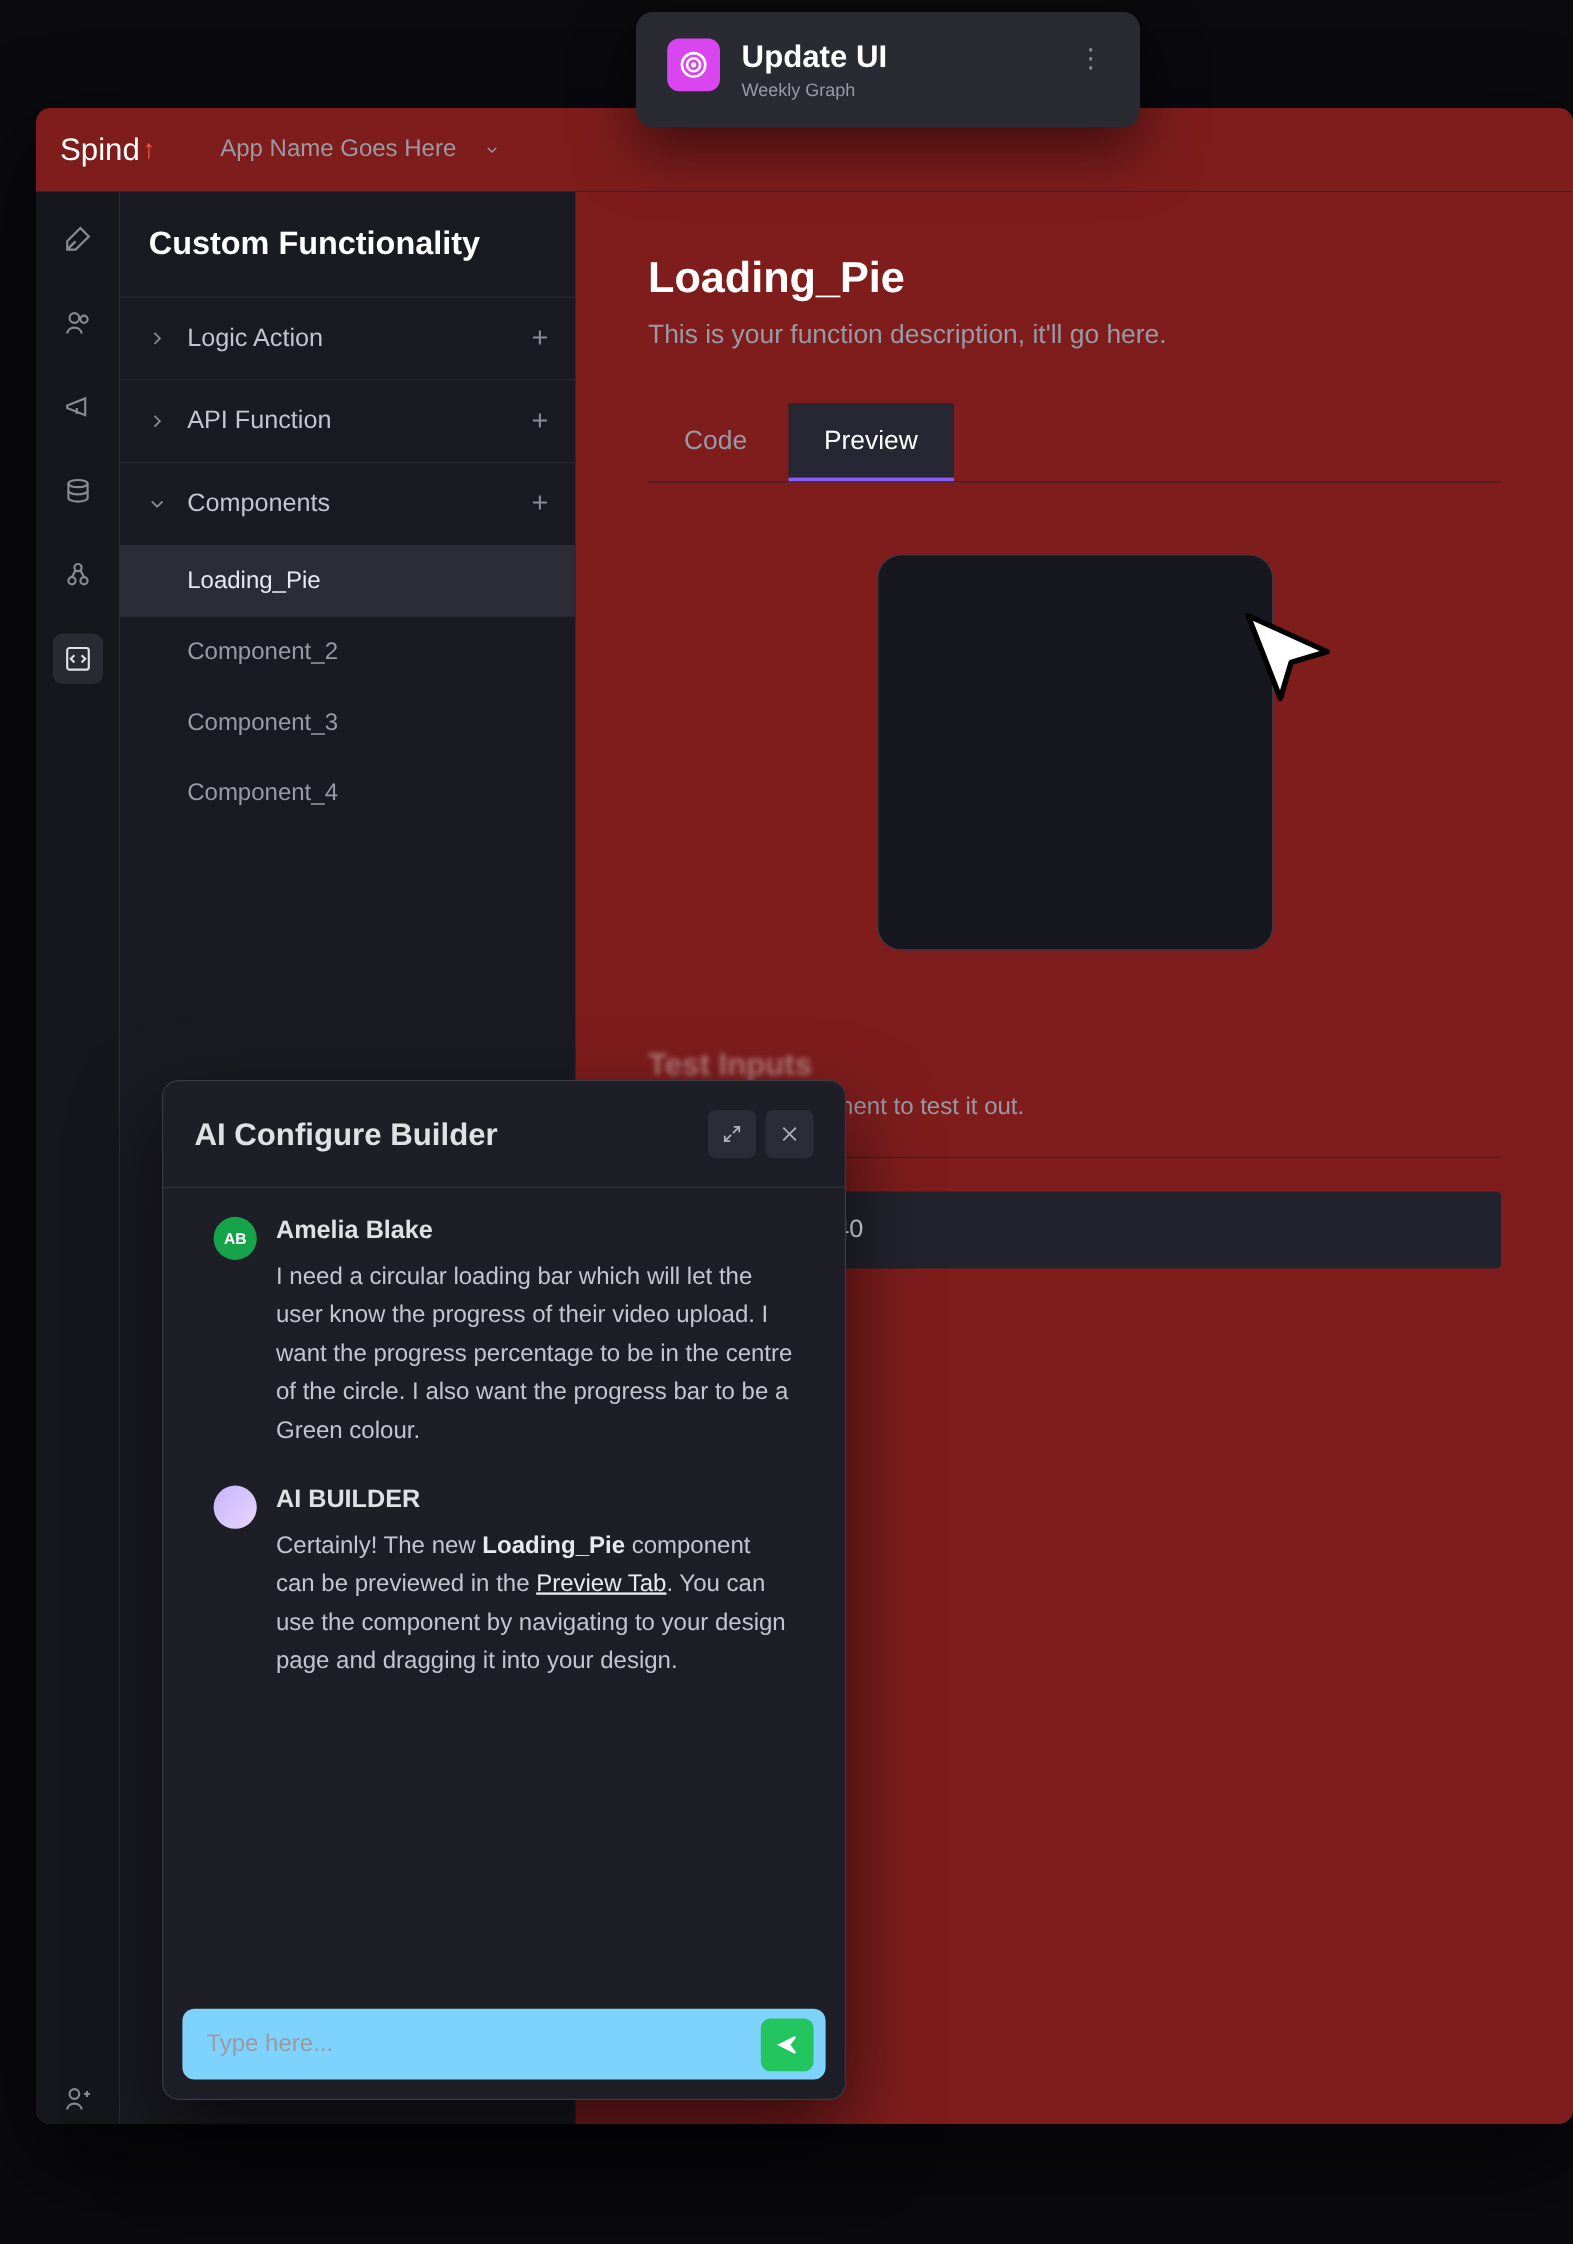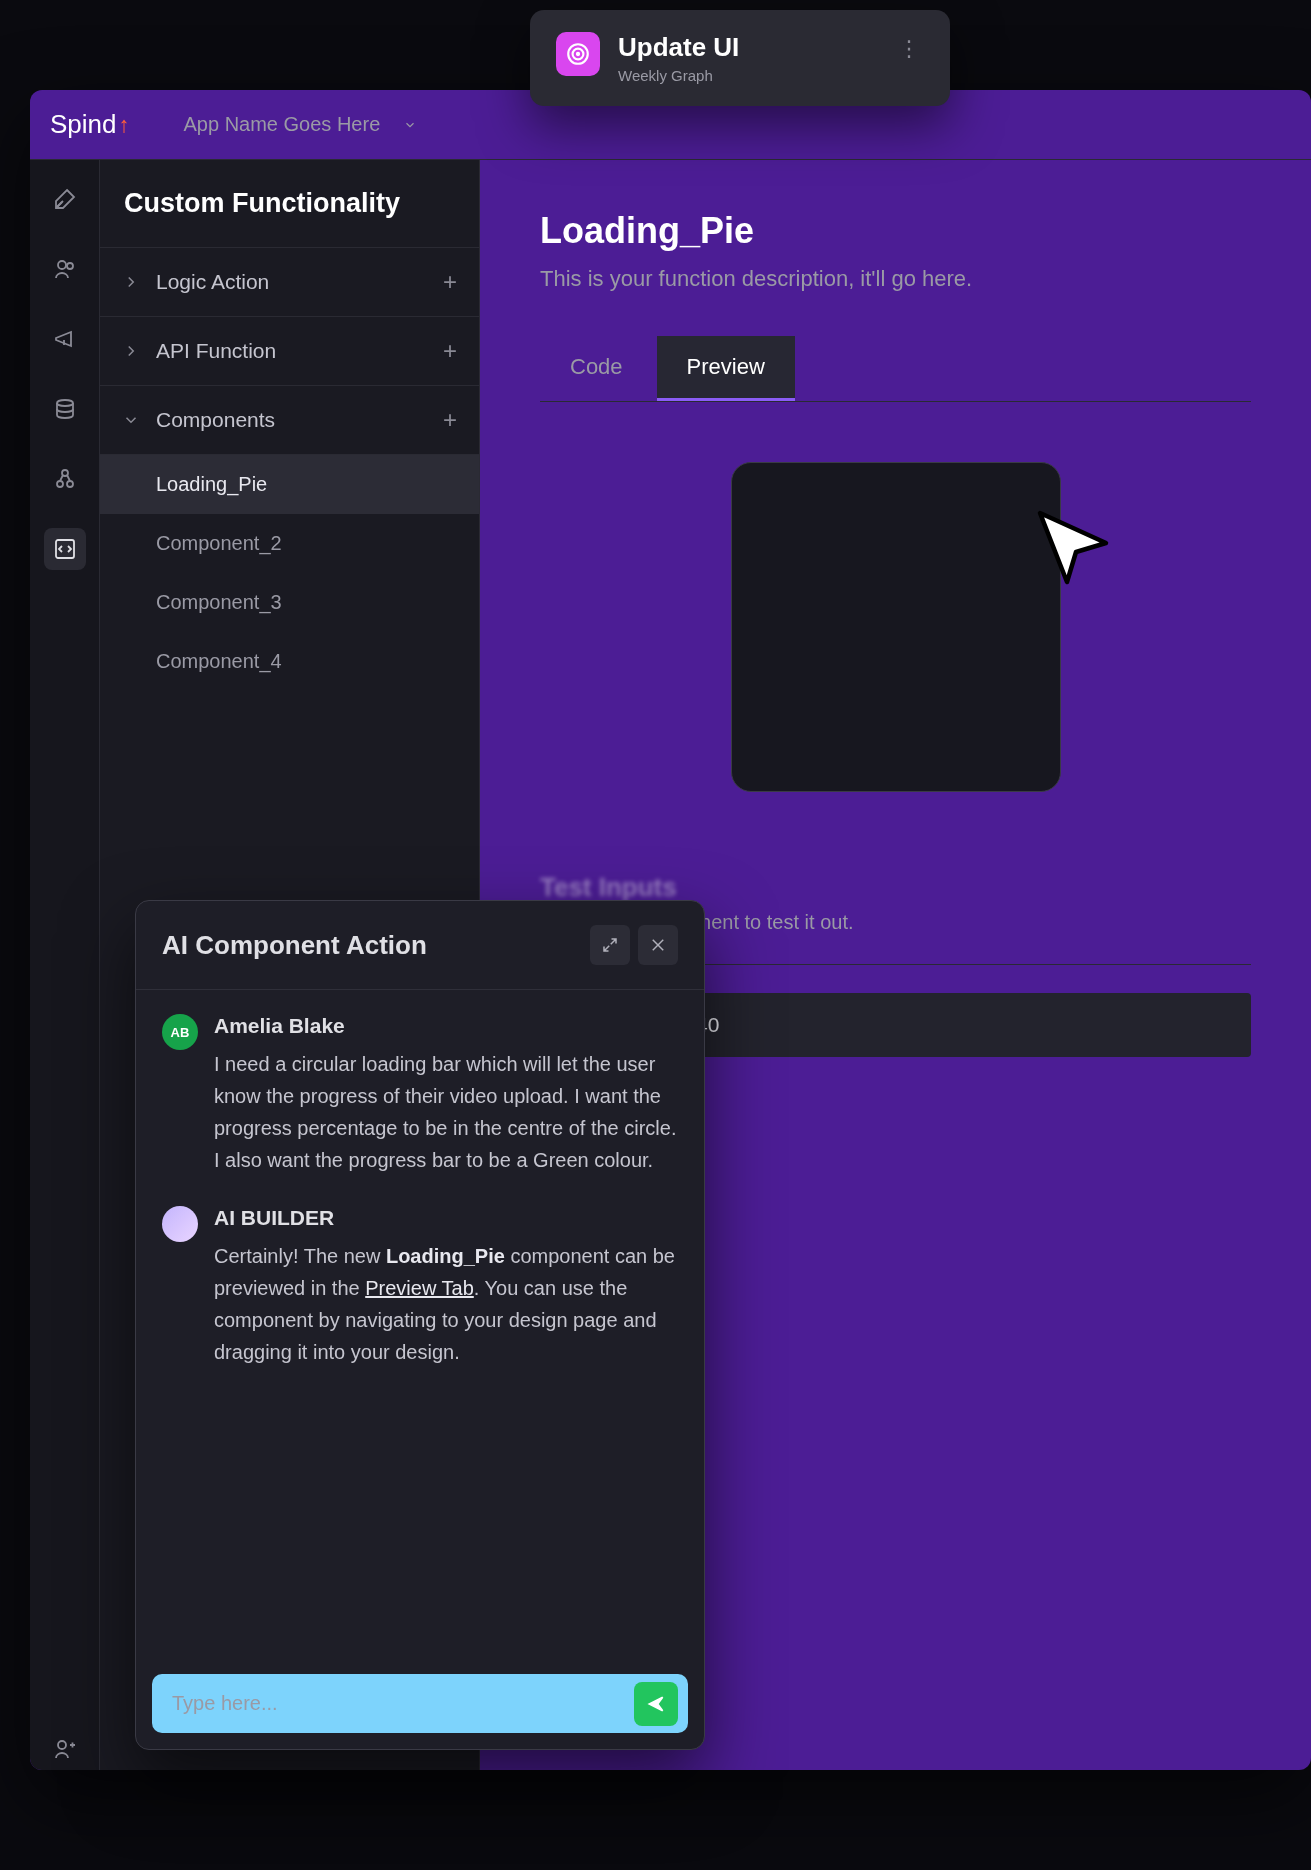--- a/index.html
+++ b/index.html
@@ -11,21 +11,21 @@
   height: 1870px;
   position: relative;
   overflow: hidden;
 }
 .app-shell {
   position: absolute;
   top: 90px;
   left: 30px;
   right: 0;
   bottom: 100px;
-  background: #4c1d95;
+  background: #7f1d1d;
   border-radius: 12px;
   box-shadow: 0 30px 80px rgba(0,0,0,0.6);
   display: flex;
   flex-direction: column;
   overflow: hidden;
 }
 .topbar {
   height: 70px;
   display: flex;
   align-items: center;
@@ -246,21 +246,21 @@
 .ai-title { font-size: 26px; font-weight: 600; flex: 1; }
 .ai-ctrl {
   width: 40px; height: 40px;
   display: flex; align-items: center; justify-content: center;
   background: #2c2c36;
   border-radius: 6px;
   margin-left: 8px;
   cursor: pointer;
   color: #b0b0ba;
 }
-.ai-body { flex: 1; padding: 24px 26px; overflow: auto; }
+.ai-body { flex: 1; padding: 24px 42px; overflow: auto; }
 .msg { display: flex; gap: 16px; margin-bottom: 30px; }
 .avatar {
   width: 36px; height: 36px;
   border-radius: 50%;
   flex-shrink: 0;
   display: flex;
   align-items: center;
   justify-content: center;
   font-size: 13px;
   font-weight: 600;
@@ -452,21 +452,21 @@
           <div class="input-label">number</div>
           <input class="input-field" value="40" style="">
         </div>
       </div>
     </div>
   </div>
 </div>
 
 <div class="ai-panel">
   <div class="ai-header">
-    <div class="ai-title">AI Component Action</div>
+    <div class="ai-title">AI Configure Builder</div>
     <div class="ai-ctrl">
       <svg width="18" height="18" viewBox="0 0 24 24" fill="none" stroke="currentColor" stroke-width="2">
           <path d="M14 4h6v6M10 20H4v-6M20 4l-7 7M4 20l7-7"></path>
         </svg>
     </div>
     <div class="ai-ctrl">
       <svg width="18" height="18" viewBox="0 0 24 24" fill="none" stroke="currentColor" stroke-width="2">
           <line x1="5" y1="5" x2="19" y2="19"></line>
           <line x1="19" y1="5" x2="5" y2="19"></line>
         </svg>

